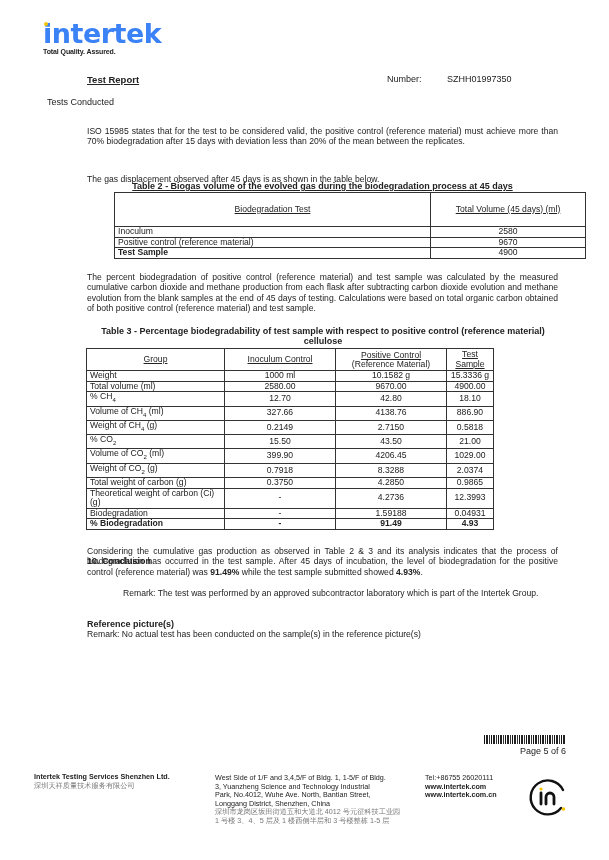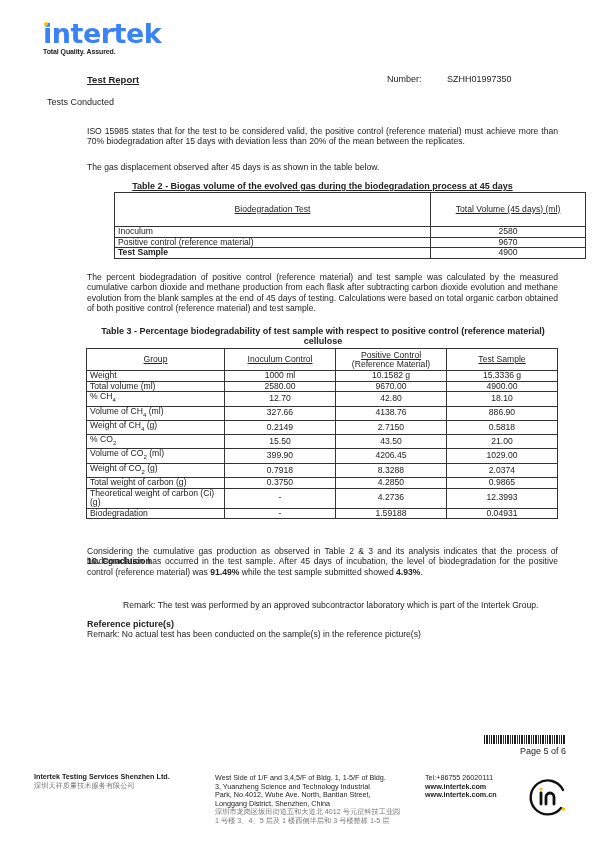--- a/index.html
+++ b/index.html
@@ -12,21 +12,21 @@
   .tagline { font-size:7px; font-weight:bold; color:#222; margin-top:1px; letter-spacing:-0.1px; }
   .report-title { left:87px; top:74px; font-size:9.5px; font-weight:bold; text-decoration:underline; }
   .number-label { left:387px; top:74px; font-size:9px; }
   .number-val { left:447px; top:74px; font-size:9px; }
   .section-head { left:47px; top:97px; font-size:9px; }
   .para { left:87px; width:471px; font-size:8.6px; line-height:10.4px; text-align:justify; }
   .cap { left:87px; width:471px; text-align:center; font-size:9px; font-weight:bold; line-height:10px; }
   table { border-collapse:collapse; font-size:8.6px; line-height:9.6px; }
   td { border:1px solid #333; padding:0 3px; vertical-align:middle; }
   .t2 { left:86px; top:192px; width:472px;margin-left:28px; }
-  .t3 { left:86px; top:348px; width:472px; }
+  .t3 { left:86px; top:348px; width:408px; }
   .c { text-align:center; }
   .u { text-decoration:underline; }
   .b { font-weight:bold; }
   .outer { border:1.3px solid #222; }
   .barcode { left:484px; top:735px; width:82px; height:9px;
              background:repeating-linear-gradient(90deg,#111 0 1px,#fff 1px 2px,#222 2px 4px,#fff 4px 5px,#333 5px 6px,#fff 6px 7px); }
   .page-num { left:520px; top:746px; font-size:9px;text-align:center; }
   .foot { font-size:7.2px; line-height:8.5px; }
   .foot-cn { color:#777; }
   .circle-logo { left:527px; top:776px; width:42px; height:42px; }
@@ -38,21 +38,21 @@
   <div class="logo-word">intertek</div>
   <div class="tagline">Total Quality. Assured.</div>
 </div>
 
 <div class="abs report-title">Test Report</div>
 <div class="abs number-label">Number:</div>
 <div class="abs number-val">SZHH01997350</div>
 <div class="abs section-head">Tests Conducted</div>
 
 <div class="abs para" style="top:126px;">ISO 15985 states that for the test to be considered valid, the positive control (reference material) must achieve more than 70% biodegradation after 15 days with deviation less than 20% of the mean between the replicates.</div>
-<div class="abs para" style="top:162px;">The gas displacement observed after 45 days is as shown in the table below.</div>
+<div class="abs para" style="top:174px;">The gas displacement observed after 45 days is as shown in the table below.</div>
 
 <div class="abs cap u" style="top:181px;">Table 2 - Biogas volume of the evolved gas during the biodegradation process at 45 days</div>
 <table class="abs t2 outer">
   <tbody>
       <tr style="height:34px;">
     <td class="c" style="width:309px;"><span class="u">Biodegradation Test</span></td>
     <td class="c"><span class="u">Total Volume (45 days) (ml)</span></td>
   </tr>
   <tr>
     <td>Inoculum</td>
@@ -144,29 +144,35 @@
         <td class="c">-</td>
         <td class="c">4.2736</td>
         <td class="c">12.3993</td>
       </tr>
       <tr>
         <td><span>Biodegradation</span></td>
         <td class="c">-</td>
         <td class="c">1.59188</td>
         <td class="c">0.04931</td>
       </tr>
+      <tr>
+        <td class="b"><span>% Biodegradation</span></td>
+        <td class="c b">-</td>
+        <td class="c b">91.49</td>
+        <td class="c b">4.93</td>
+      </tr>
     </tbody>
 </table>
 
 <div class="abs b" style="left:87px; top:556px; font-size:9px;">10. Conclusion</div>
 <div class="abs para" style="top:546px;">
   <span>Considering the cumulative gas production as observed in Table 2 &amp; 3 and its analysis indicates that the process of biodegradation has occurred in the test sample. After 45 days of incubation, the level of biodegradation for the positive control (reference material) was </span><b>91.49%</b><span> while the test sample submitted showed </span><b>4.93%</b><span>.</span>
 </div>
 
-<div class="abs para" style="top:600px;padding-left:36px;">Remark: The test was performed by an approved subcontractor laboratory which is part of the Intertek Group.</div>
+<div class="abs para" style="top:588px;padding-left:36px;">Remark: The test was performed by an approved subcontractor laboratory which is part of the Intertek Group.</div>
 <div class="abs b" style="left:87px; top:619px; font-size:9px;">Reference picture(s)</div>
 <div class="abs para" style="top:629px;">Remark: No actual test has been conducted on the sample(s) in the reference picture(s)</div>
 
 <div class="abs barcode"></div>
 <div class="abs page-num">Page 5 of 6</div>
 
 <div class="abs foot" style="left:34px; top:773px;">
   <div class="b">Intertek Testing Services Shenzhen Ltd.</div>
   <div class="foot-cn">深圳天祥质量技术服务有限公司</div>
 </div>

